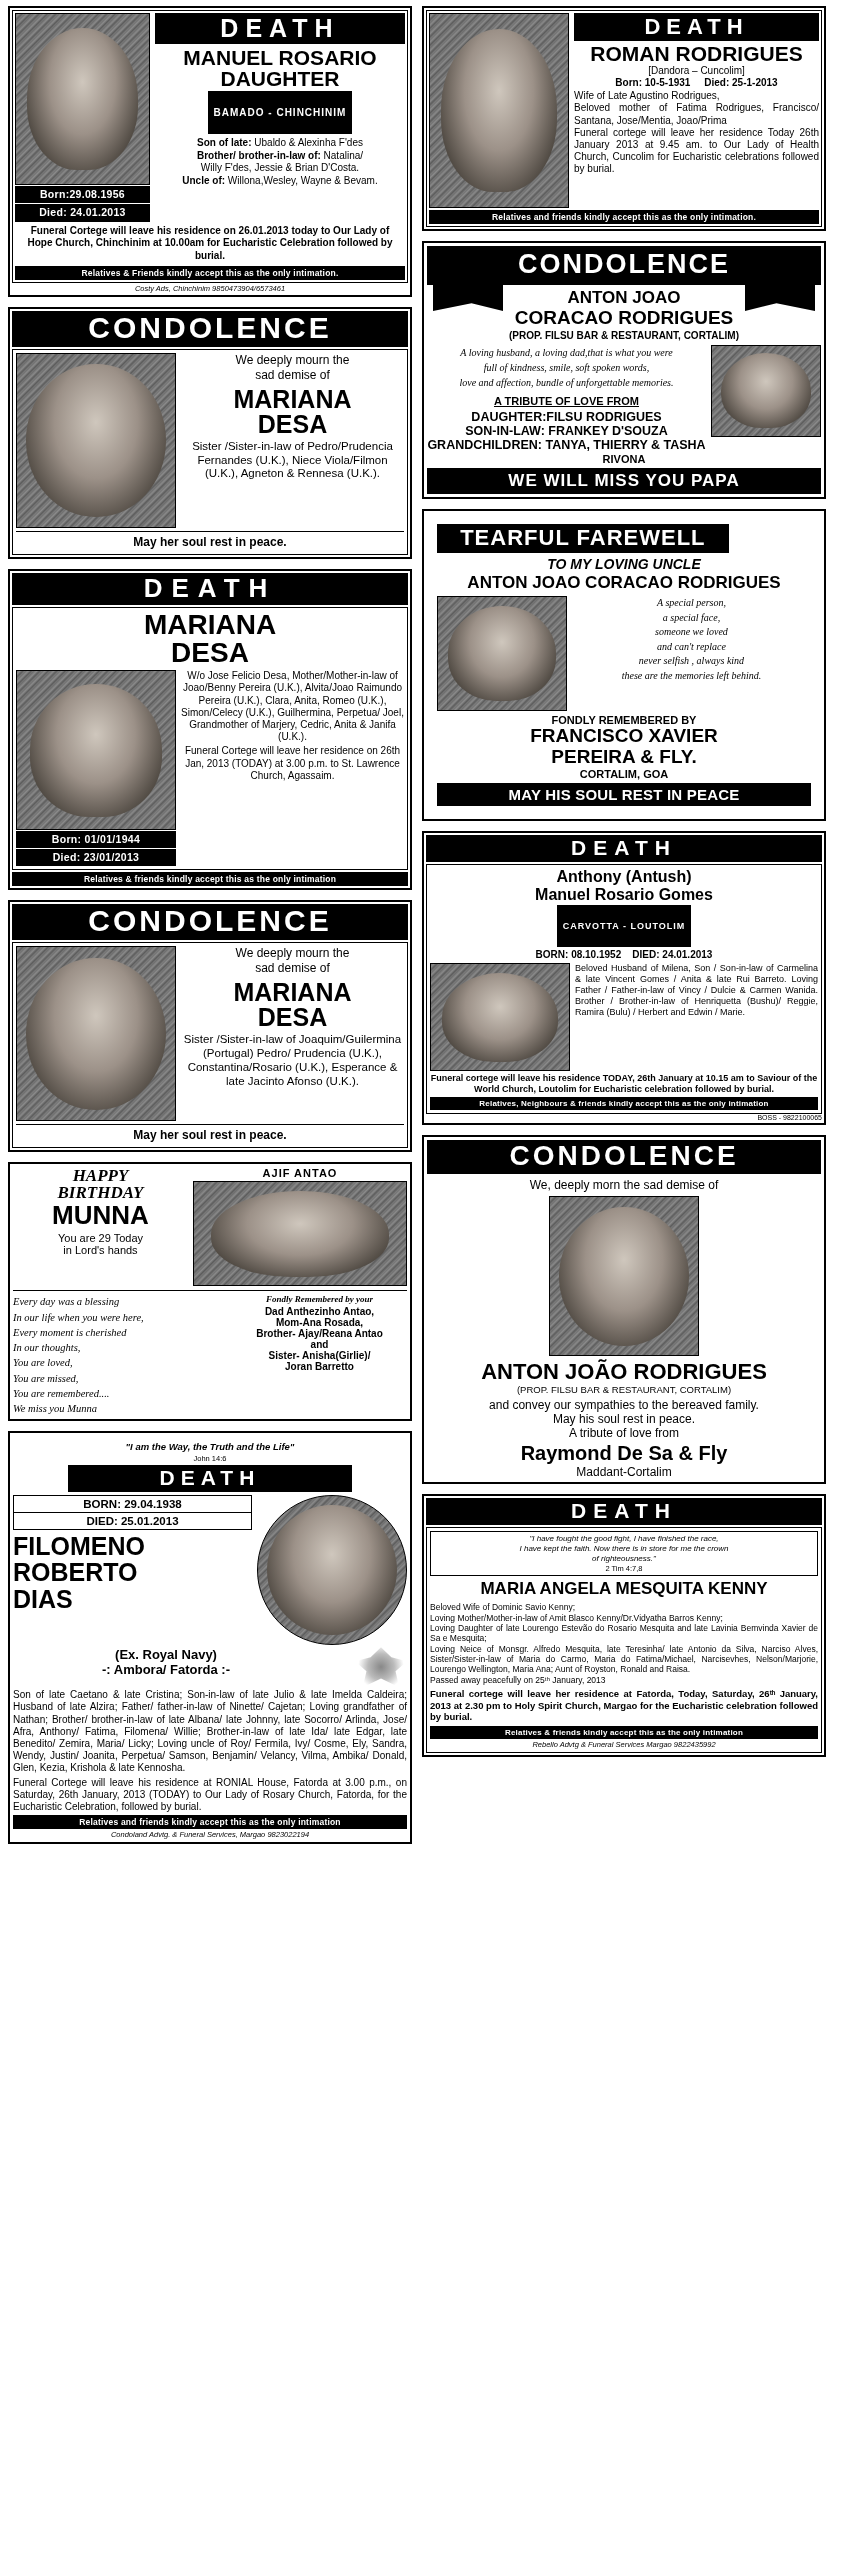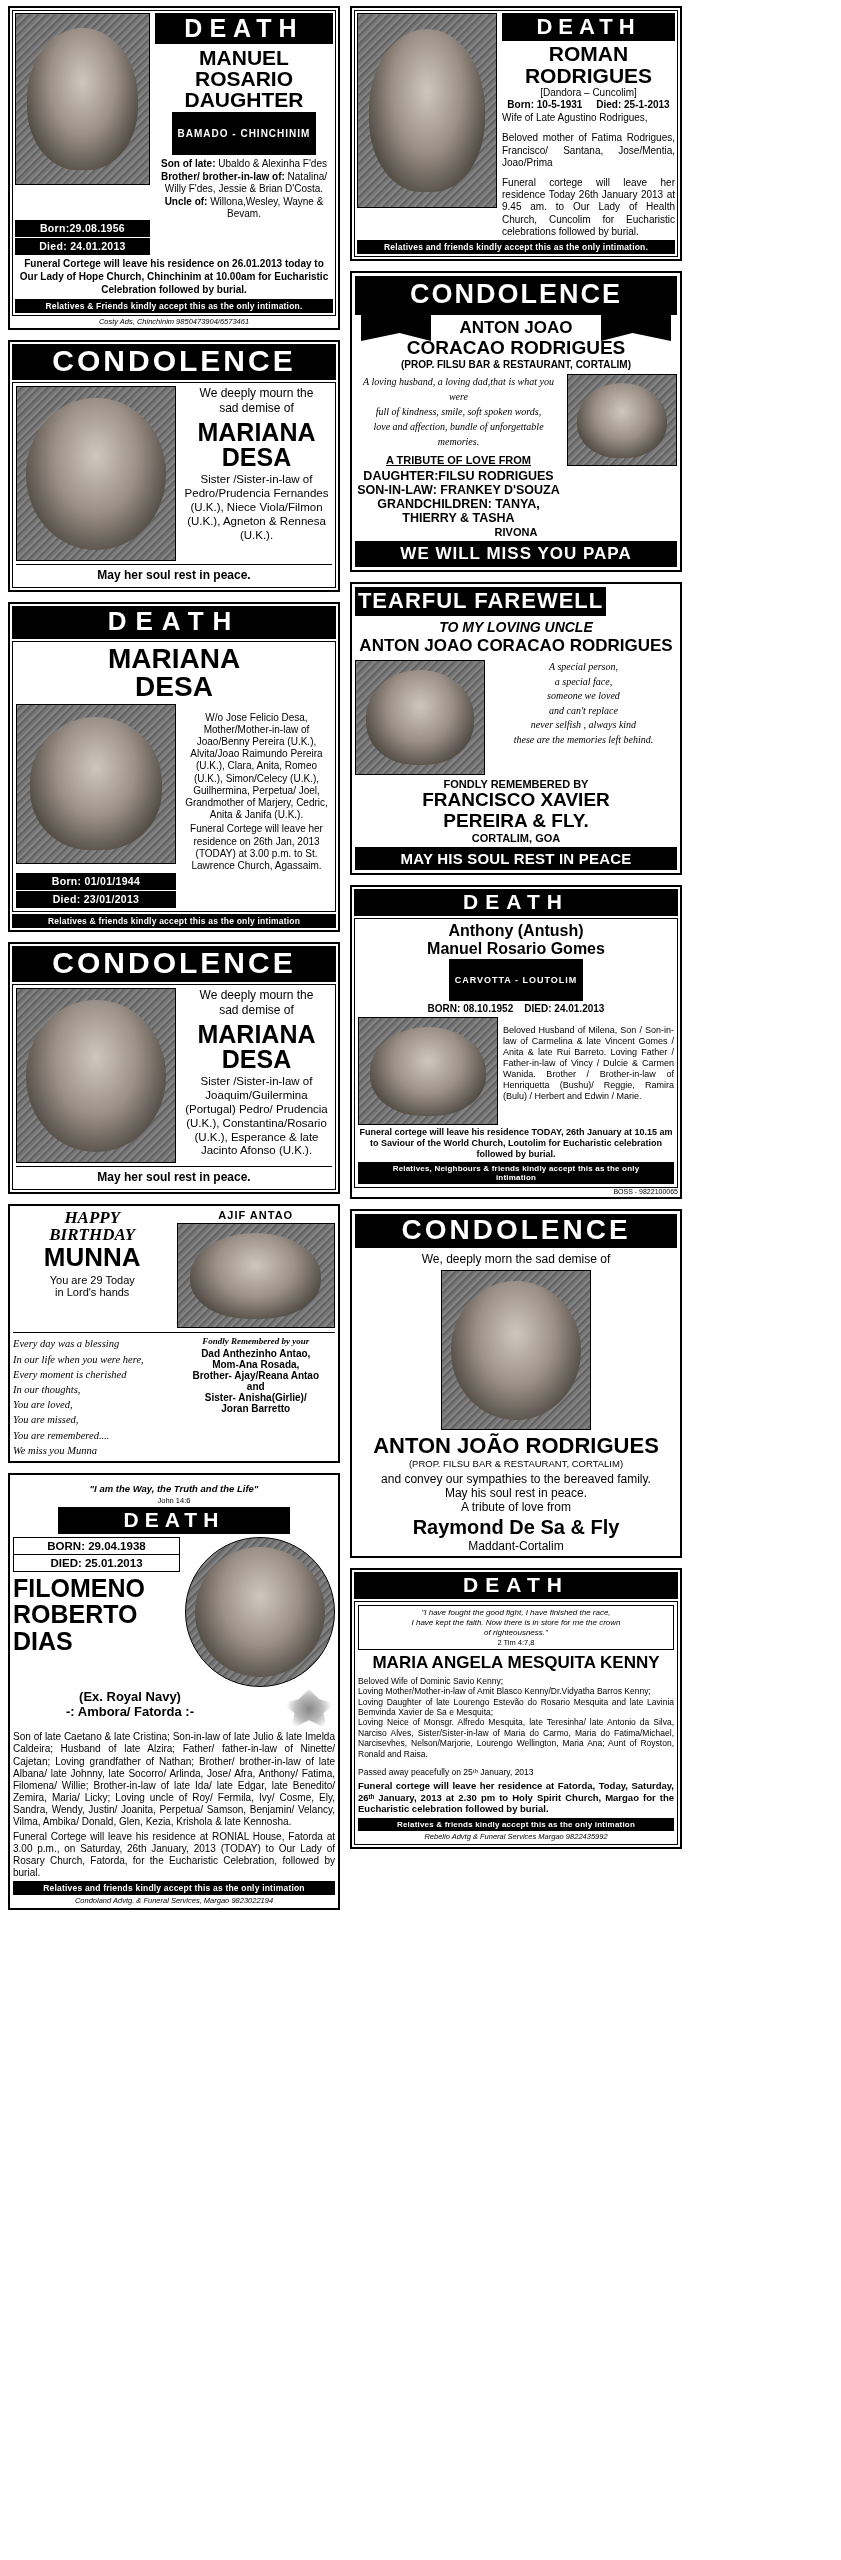--- a/index.html
+++ b/index.html
@@ -6,21 +6,21 @@
   html, body { margin:0; padding:0; }
   body {
     width: 841px; height: 2560px;
     background: #ffffff;
     font-family: "Liberation Sans", sans-serif;
     color: #000;
     overflow: hidden;
   }
   .page { position: relative; width:841px; height:2560px; padding: 6px 8px; }
   .cols { display:flex; gap: 10px; align-items: flex-start; }
-  .col { width: 332px; display:flex; flex-direction:column; gap: 10px; }
+  .col { width: 404px; display:flex; flex-direction:column; gap: 10px; }
 
   
   .ad { border: 2px solid #000; background:#fff; padding: 3px; }
   .ad-inner { border: 1px solid #000; padding: 3px; }
 
   
   .death-banner {
     background:#000; color:#fff; text-align:center;
     font-weight:bold; letter-spacing: 7px;
     font-size: 25px; line-height: 1.05; padding: 2px 0 3px;
@@ -45,21 +45,21 @@
   }
   .inv-label{
     display:inline-block; background:#000; color:#fff;
     font-weight:bold; font-size:10px; padding:16px 6px; letter-spacing:1px;
   }
 
   .name-xl { font-weight:bold; font-size:21px; line-height:1.0; text-align:center; }
   .name-lg { font-weight:bold; font-size:17px; line-height:1.05; text-align:center; }
   .name-md { font-weight:bold; font-size:14px; line-height:1.1; text-align:center; }
   .sub { text-align:center; font-size:10px; }
-  .body-txt { font-size:9.5px; line-height:1.22; text-align:justify;margin-top:8px; }
+  .body-txt { font-size:9.5px; line-height:1.22; text-align:justify; }
   .body-c { font-size:10px; line-height:1.25; text-align:center; }
   .tiny { font-size:7.5px; line-height:1.2; }
   .credit { font-size:7.5px; text-align:center; font-style:italic; padding-top:1px; }
 
   .photo {
     background: repeating-linear-gradient(135deg,#6e6e6e 0px,#8a8a8a 2px,#5c5c5c 4px,#7d7d7d 6px);
     border:1px solid #000; position:relative; overflow:hidden;
   }
   .photo::after{
     content:""; position:absolute; inset:8%;
@@ -310,21 +310,21 @@
           <div class="center bold" style="font-size:12.5px;">GRANDCHILDREN: TANYA, THIERRY &amp; TASHA</div>
         </div>
         <div style="width:110px;">
           <div class="photo" style="width:110px;height:92px;"></div>
         </div>
       </div>
       <div class="center bold" style="font-size:11px;margin-top:1px;">RIVONA</div>
       <div class="blackbar" style="font-size:17px;letter-spacing:1px;margin-top:3px;padding:3px 0;">WE WILL MISS YOU PAPA</div>
     </div>
 
-    <div class="ad" style="padding:3px;">
+    <div class="ad" style="padding:13px;">
       <div class="tearful-banner" style="width:78%;">TEARFUL FAREWELL</div>
       <div class="center ital bold" style="font-size:14px;margin-top:3px;">TO MY LOVING UNCLE</div>
       <div class="name-md" style="font-size:17px;margin-top:2px;">ANTON JOAO CORACAO RODRIGUES</div>
       <div class="row" style="margin-top:4px;">
         <div style="width:130px;">
           <div class="photo" style="width:130px;height:115px;"></div>
         </div>
         <div class="flexfill">
           <div class="script center" style="font-size:10px;line-height:1.45;white-space:pre-line;">A special person,
 a special face,

